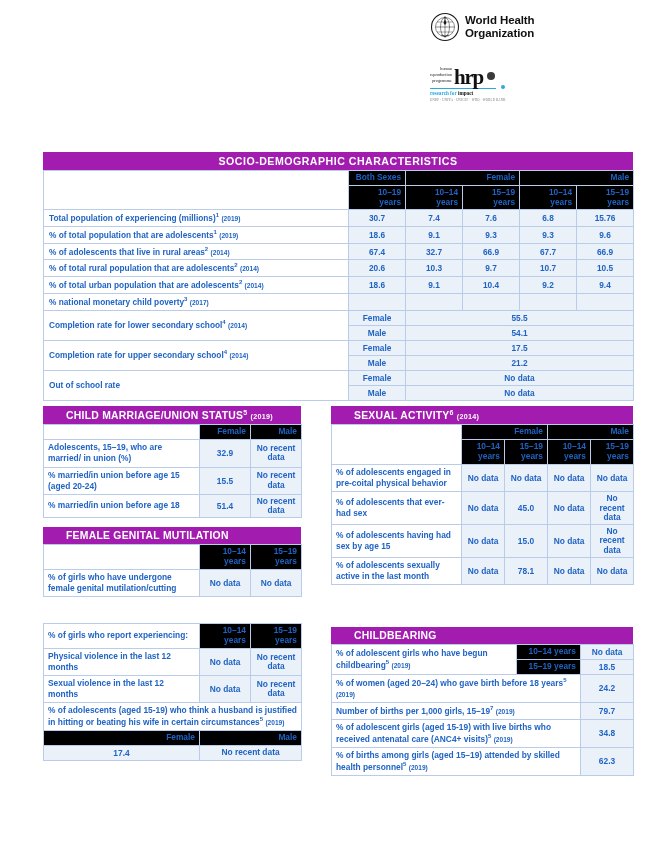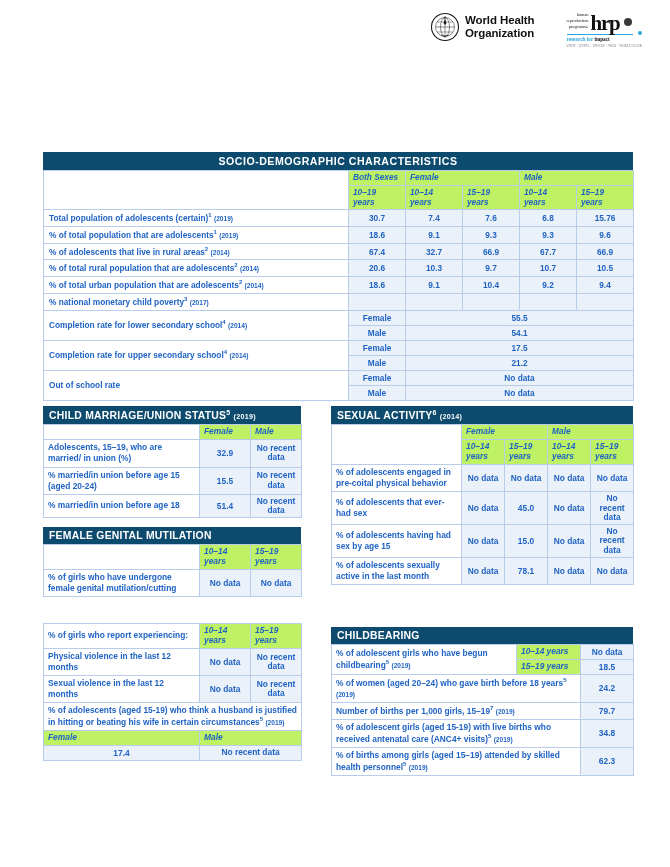--- a/index.html
+++ b/index.html
@@ -9,21 +9,21 @@
     font-family: "Liberation Sans", sans-serif;
     color: #1f63c4;
     overflow: hidden;
     position: relative;
   }
   .page { position: relative; width: 670px; height: 867px; padding: 0; }
 
   
   .logos {
     position: absolute; top: 12px; left: 430px;
-    display: flex; align-items: flex-start; gap: 32px;
+    display: flex; align-items: flex-start; gap: 24px; flex-direction: column;
   }
   .who-logo { display: flex; align-items: center; gap: 5px; }
   .who-mark { width: 30px; height: 30px; position: relative; }
   .who-text {
     font-size: 11.5px; line-height: 1.12; font-weight: bold;
     color: #111111; letter-spacing: -0.1px;
   }
   .hrp-logo { position: relative; width: 88px; height: 36px; color: #111; font-family: Liberation Serif, serif; }
   .hrp-top { display: flex; align-items: flex-end; gap: 2px; }
   .hrp-words {
@@ -57,39 +57,39 @@
     letter-spacing: -0.3px;
   }
   .title-block .subtitle {
     font-size: 16.5px; font-weight: bold; color: #1f5fbf;
     letter-spacing: -0.2px;
   }
 
   
   .sect { position: absolute; }
   .sect-head {
-    background: #0c4a6e; color: #ffffff;
+    background: #a21caf; color: #ffffff;
     font-size: 10.4px; font-weight: bold; letter-spacing: 0.25px;
-    padding: 3px 6px;
+    padding: 3px 23px;
   }
   .sect-head.center { text-align: center; font-size: 10.6px; letter-spacing: 0.5px; }
   .sect-head sup { font-size: 7px; }
   .sect-head .yr { font-size: 7.2px; font-weight: bold; }
 
   table.t { border-collapse: collapse; width: 100%; table-layout: fixed; }
   table.t td, table.t th {
     border: 1px solid #b9cdea;
     font-size: 8.4px; font-weight: bold; color: #1f63c4;
     padding: 2px 4px; vertical-align: middle;
   }
   td.lbl { text-align: left; line-height: 1.32; background: #ffffff; }
   td.val { text-align: center; background: #ebf1f9; }
   th.hdr {
-    background: #bef264; text-align: left; font-size: 8.4px;
-    font-weight: bold; color: #1f63c4; line-height: 1.18; font-style: italic;
+    background: #000000; text-align: right; font-size: 8.4px;
+    font-weight: bold; color: #1f63c4; line-height: 1.18;
   }
   th.blank { background: #ffffff; border-left-color: #ffffff; }
   sup { font-size: 6px; vertical-align: super; }
   .yr { font-size: 6.6px; font-weight: bold; }
 
   
   #socio { top: 152px; left: 43px; width: 590px; }
   #socio table.t td, #socio table.t th { font-size: 8.3px; }
   #socio td.lbl { padding-left: 5px; }
   .row-sep td { border-top: 2px solid #2b6fd4; }
@@ -170,21 +170,21 @@
             <th class="hdr" colspan="2">Male</th>
           </tr>
           <tr>
             <th class="hdr">10–19<br>years</th>
             <th class="hdr">10–14<br>years</th>
             <th class="hdr">15–19<br>years</th>
             <th class="hdr">10–14<br>years</th>
             <th class="hdr">15–19<br>years</th>
           </tr>
           <tr>
-            <td class="lbl"><span>Total population of adolescents (certain)</span><sup>1</sup> <span class="yr">(2019)</span></td>
+            <td class="lbl"><span>Total population of experiencing (millions)</span><sup>1</sup> <span class="yr">(2019)</span></td>
             <td class="val">30.7</td>
             <td class="val">7.4</td>
             <td class="val">7.6</td>
             <td class="val">6.8</td>
             <td class="val">15.76</td>
           </tr>
           <tr>
             <td class="lbl"><span>% of total population that are adolescents</span><sup>1</sup> <span class="yr">(2019)</span></td>
             <td class="val">18.6</td>
             <td class="val">9.1</td>

